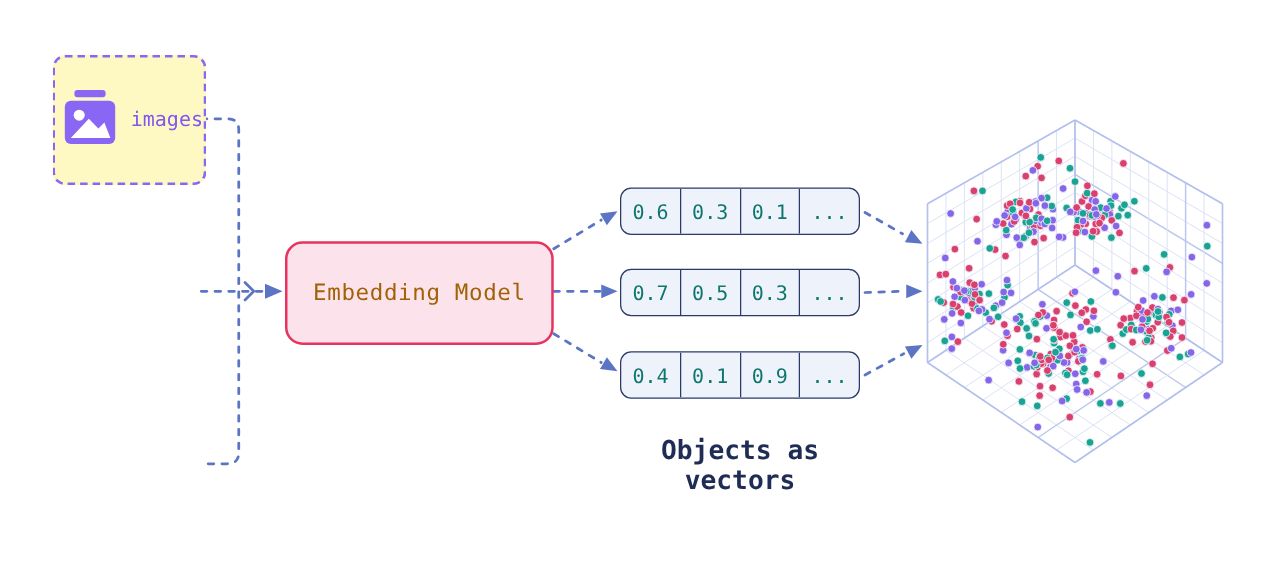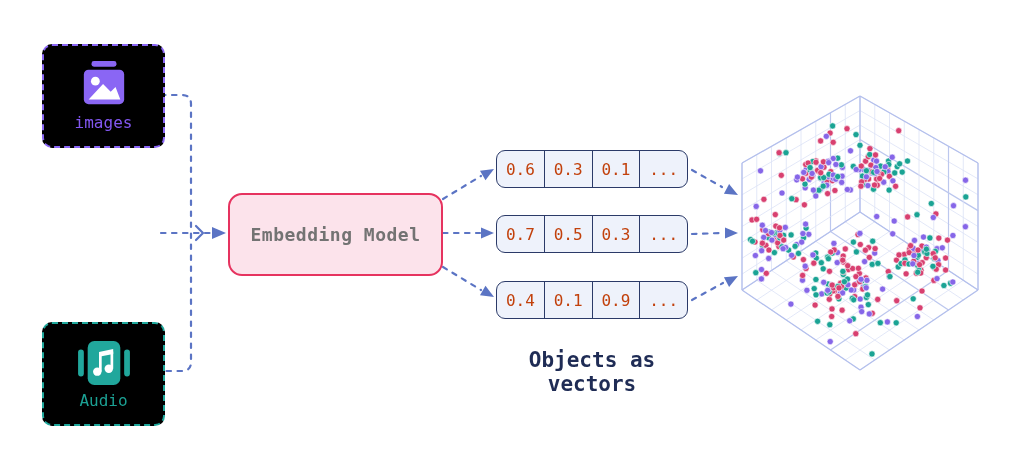--- a/index.html
+++ b/index.html
@@ -4,48 +4,48 @@
 <style>
   html,body{margin:0;padding:0;background:#fff;}
   .canvas{
     position:relative;width:1024px;height:468px;background:#ffffff;overflow:hidden;
     font-family:"DejaVu Sans Mono","Liberation Mono",monospace;
   }
   svg.layer{position:absolute;left:0;top:0;pointer-events:none;}
 
   
   .source-box{
-    position:absolute;left:42px;width:119px;height:100px;border-radius:10px;background:#000000;
-    display:flex;flex-direction:column;align-items:center;justify-content:center;gap:6px;text-align:right;
+    position:absolute;left:42px;width:119px;height:100px;border-radius:10px;background:#fef9c3;
+    display:flex;align-items:center;justify-content:center;gap:6px;text-align:right;
   }
   .source-box.purple{border:2px dashed #8a66f4;}
   .source-box.crimson{border:2px dashed #ea3b61;}
   .source-box.teal{border:2px dashed #1fa89c;}
   .source-label{font-size:16px;line-height:1;}
   .purple-text{color:#8257f0;}
   .crimson-text{color:#e6325e;}
   .teal-text{color:#1ba093;}
 
   
   .model-box{
     position:absolute;left:228px;top:193px;width:211px;height:79px;
     background:#fce3eb;border:2px solid #e6335f;border-radius:14px;
     display:flex;align-items:center;justify-content:center;
   }
-  .model-box span{font-size:18px;font-weight:700;color:#737373;letter-spacing:.5px;}
+  .model-box span{font-size:18px;font-weight:400;color:#a16207;letter-spacing:.5px;}
 
   
   .vector-row{
     position:absolute;left:496px;width:192px;height:38px;display:flex;
     background:#eef2fb;border:1.6px solid #2b3a68;border-radius:9px;overflow:hidden;
     box-sizing:border-box;
   }
   .vector-cell{
     flex:1;display:flex;align-items:center;justify-content:center;
-    font-size:16px;color:#c2410c;border-right:1.6px solid #2b3a68;
+    font-size:16px;color:#0f766e;border-right:1.6px solid #2b3a68;
   }
   .vector-cell:last-child{border-right:none;}
 
   .caption{
     position:absolute;left:486px;top:348px;width:212px;text-align:center;
     font-size:21px;font-weight:700;color:#1f2c55;
   }
 </style>
 </head>
 <body>
@@ -75,33 +75,20 @@
     <svg width="54" height="48" viewBox="0 0 56 50">
       <rect x="15" y="0" width="26" height="6" rx="2.5" fill="#8a66f4"></rect>
       <rect x="7" y="9" width="42" height="36" rx="5" fill="#8a66f4"></rect>
       <circle cx="19" cy="21" r="4.6" fill="#ffffff"></circle>
       <path d="M12 40 L27 24 L35 32 L40 27 L45 40 Z" fill="#ffffff"></path>
     </svg>
     <span class="source-label purple-text">images</span>
   </div>
 
 
-  <div class="source-box teal" style="top:322px">
-    <svg width="54" height="48" viewBox="0 0 56 50">
-      <rect x="1" y="11" width="6" height="28" rx="3" fill="#21a79c"></rect>
-      <rect x="49" y="11" width="6" height="28" rx="3" fill="#21a79c"></rect>
-      <rect x="11" y="2" width="34" height="46" rx="7" fill="#21a79c"></rect>
-      <circle cx="21" cy="34" r="4.4" fill="#ffffff"></circle>
-      <circle cx="33" cy="31" r="4.4" fill="#ffffff"></circle>
-      <rect x="22.8" y="16" width="2.8" height="18" fill="#ffffff"></rect>
-      <rect x="34.8" y="13" width="2.8" height="18" fill="#ffffff"></rect>
-      <path d="M22.8 13.5 L37.6 10.5 L37.6 15.5 L22.8 18.5 Z" fill="#ffffff"></path>
-    </svg>
-    <span class="source-label teal-text">Audio</span>
-  </div>
 
   <div class="model-box">
     <span>Embedding Model</span>
   </div>
 
   <div class="vector-row" style="top:150px">
     <span class="vector-cell">0.6</span>
     <span class="vector-cell">0.3</span>
     <span class="vector-cell">0.1</span>
     <span class="vector-cell">...</span>

